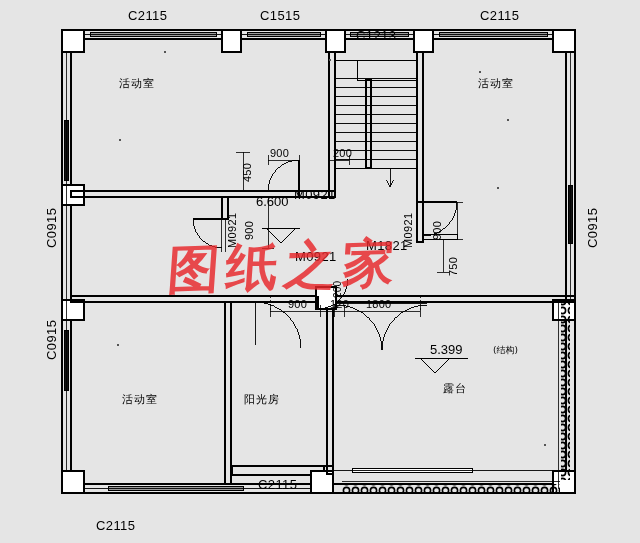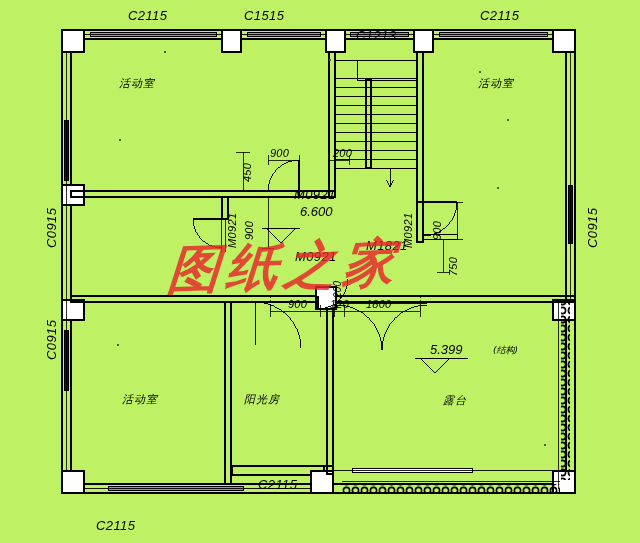--- a/index.html
+++ b/index.html
@@ -1,17 +1,17 @@
 <!DOCTYPE html>
 <html><head>
 <meta charset="utf-8">
 <style>
   html,body{margin:0;padding:0;background:#ffffff;}
   body{font-family:"Liberation Sans",sans-serif;}
-  #stage{position:relative;width:640px;height:543px;background:#bef264;overflow:hidden;font-style:italic;}
+  #stage{position:relative;width:640px;height:543px;background:#e5e5e5;overflow:hidden;}
   .lbl{position:absolute;color:#000;font-family:"Liberation Sans",sans-serif;white-space:nowrap;}
   .code{font-size:13px;letter-spacing:0.4px;}
   .dim{font-size:11px;letter-spacing:0.2px;}
   .room{font-size:11px;letter-spacing:1px;font-family:"DejaVu Sans",sans-serif;text-align:right;}
   .elev{font-size:13px;}
   .rot90{transform:rotate(-90deg);transform-origin:left top;}
   .wm{position:absolute;color:#e8262a;font-family:"DejaVu Sans",sans-serif;
       font-weight:bold;opacity:.82;pointer-events:none;}
   svg{position:absolute;left:0;top:0;}
 </style>
@@ -202,21 +202,21 @@
           <circle cx="508" cy="120" r="0.8"></circle>
         <circle cx="498" cy="188" r="0.8"></circle>
           <circle cx="118" cy="345" r="0.8"></circle>
         <circle cx="330" cy="60" r="0.8"></circle>
           <circle cx="545" cy="445" r="0.8"></circle>
       </g>
     </g>
   </svg>
 
   <div class="lbl code" style="left:128px;top:8px;">C2115</div>
-  <div class="lbl code" style="left:244px;top:8px;">C1515</div>
+  <div class="lbl code" style="left:260px;top:8px;">C1515</div>
   <div class="lbl code" style="left:356px;top:8px;margin-top:20px;">C1213</div>
   <div class="lbl code" style="left:480px;top:8px;">C2115</div>
 
   <div class="lbl code rot90" style="left:44px;top:248px;">C0915</div>
   <div class="lbl code rot90" style="left:44px;top:360px;">C0915</div>
 
   <div class="lbl code rot90" style="left:585px;top:248px;">C0915</div>
 
   <div class="lbl code" style="left:96px;top:518px;">C2115</div>
   <div class="lbl code" style="left:258px;top:477px;">C2115</div>
@@ -231,26 +231,26 @@
   <div class="lbl dim" style="left:270px;top:147px;">900</div>
   <div class="lbl dim" style="left:333px;top:147px;">200</div>
   <div class="lbl dim rot90" style="left:243px;top:240px;">900</div>
   <div class="lbl dim rot90" style="left:431px;top:240px;">900</div>
   <div class="lbl dim rot90" style="left:447px;top:276px;">750</div>
   <div class="lbl dim" style="left:288px;top:298px;">900</div>
   <div class="lbl dim rot90" style="left:332px;top:298px;font-size:10px;">200</div>
   <div class="lbl dim" style="left:330px;top:298px;">120</div>
   <div class="lbl dim" style="left:366px;top:298px;">1800</div>
 
-  <div class="lbl elev" style="left:256px;top:204px;margin-left:44px;">6.600</div>
+  <div class="lbl elev" style="left:256px;top:194px;">6.600</div>
   <div class="lbl elev" style="left:430px;top:342px;">5.399</div>
   <div class="lbl" style="left:493px;top:344px;font-size:9px;font-family:'DejaVu Sans',sans-serif;">(结构)</div>
 
   <div class="lbl room" style="left:119px;top:76px;">活动室</div>
   <div class="lbl room" style="left:478px;top:76px;">活动室</div>
   <div class="lbl room" style="left:122px;top:392px;">活动室</div>
   <div class="lbl room" style="left:244px;top:392px;">阳光房</div>
-  <div class="lbl room" style="left:443px;top:381px;margin-top:12px;">露台</div>
+  <div class="lbl room" style="left:443px;top:381px;">露台</div>
 
   <div class="wm" style="left:168px;top:232px;font-size:52px;letter-spacing:6px;
        transform:skewX(-6deg) rotate(-2deg);">图纸之家</div>
 
 </div>
 
 </body></html>

